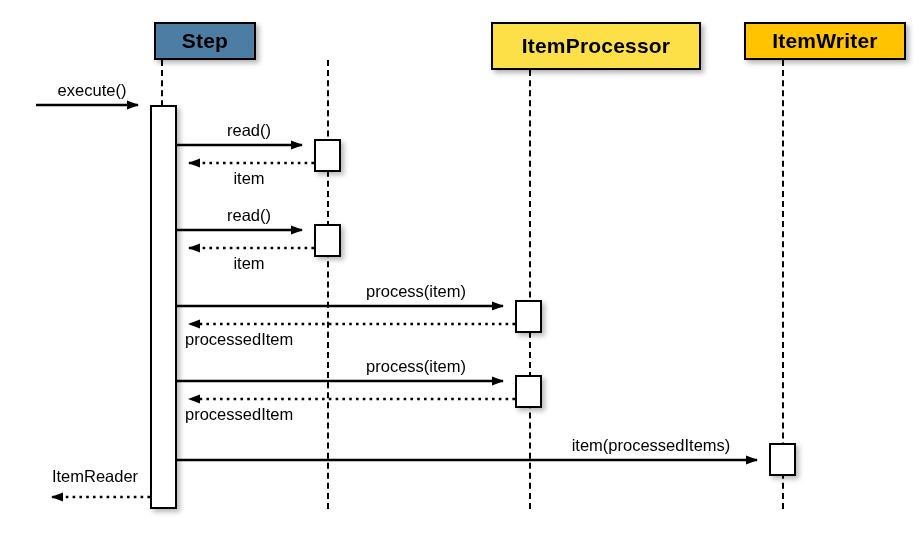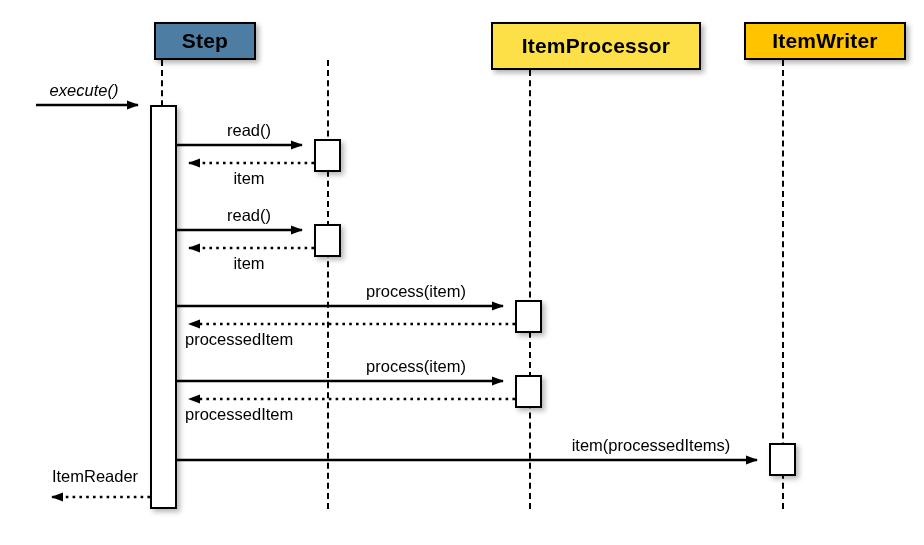--- a/index.html
+++ b/index.html
@@ -109,21 +109,21 @@
         <line x1="314" y1="248" x2="189" y2="248" stroke="#000000" stroke-width="2.4" stroke-dasharray="2.6,4.2" marker-end="url(#arrow-left)"></line>
         <line x1="177" y1="306" x2="503" y2="306" stroke="#000000" stroke-width="2.4" marker-end="url(#arrow-right)"></line>
         <line x1="515" y1="324" x2="189" y2="324" stroke="#000000" stroke-width="2.4" stroke-dasharray="2.6,4.2" marker-end="url(#arrow-left)"></line>
         <line x1="177" y1="381" x2="503" y2="381" stroke="#000000" stroke-width="2.4" marker-end="url(#arrow-right)"></line>
         <line x1="515" y1="399" x2="189" y2="399" stroke="#000000" stroke-width="2.4" stroke-dasharray="2.6,4.2" marker-end="url(#arrow-left)"></line>
         <line x1="177" y1="460" x2="757" y2="460" stroke="#000000" stroke-width="2.4" marker-end="url(#arrow-right)"></line>
         <line x1="150" y1="497" x2="52" y2="497" stroke="#000000" stroke-width="2.4" stroke-dasharray="2.6,4.2" marker-end="url(#arrow-left)"></line>
       </g>
   </svg>
 
-  <div class="msg-label center" style="top: 82px; left: 84px; font-style: italic;">execute()</div>
+  <div class="msg-label center" style="top: 82px; left: 92px;">execute()</div>
   <div class="msg-label center" style="top: 122px; left: 249px;">read()</div>
   <div class="msg-label center" style="top: 170px; left: 249px;">item</div>
   <div class="msg-label center" style="top: 207px; left: 249px;">read()</div>
   <div class="msg-label center" style="top: 255px; left: 249px;">item</div>
   <div class="msg-label center" style="top: 283px; left: 416px;">process(item)</div>
   <div class="msg-label" style="top: 331px; left: 185px;">processedItem</div>
   <div class="msg-label center" style="top: 358px; left: 416px;">process(item)</div>
   <div class="msg-label" style="top: 406px; left: 185px;">processedItem</div>
   <div class="msg-label center" style="top: 437px; left: 651px;">item(processedItems)</div>
   <div class="msg-label center" style="top: 468px; left: 95px;">ItemReader</div>

